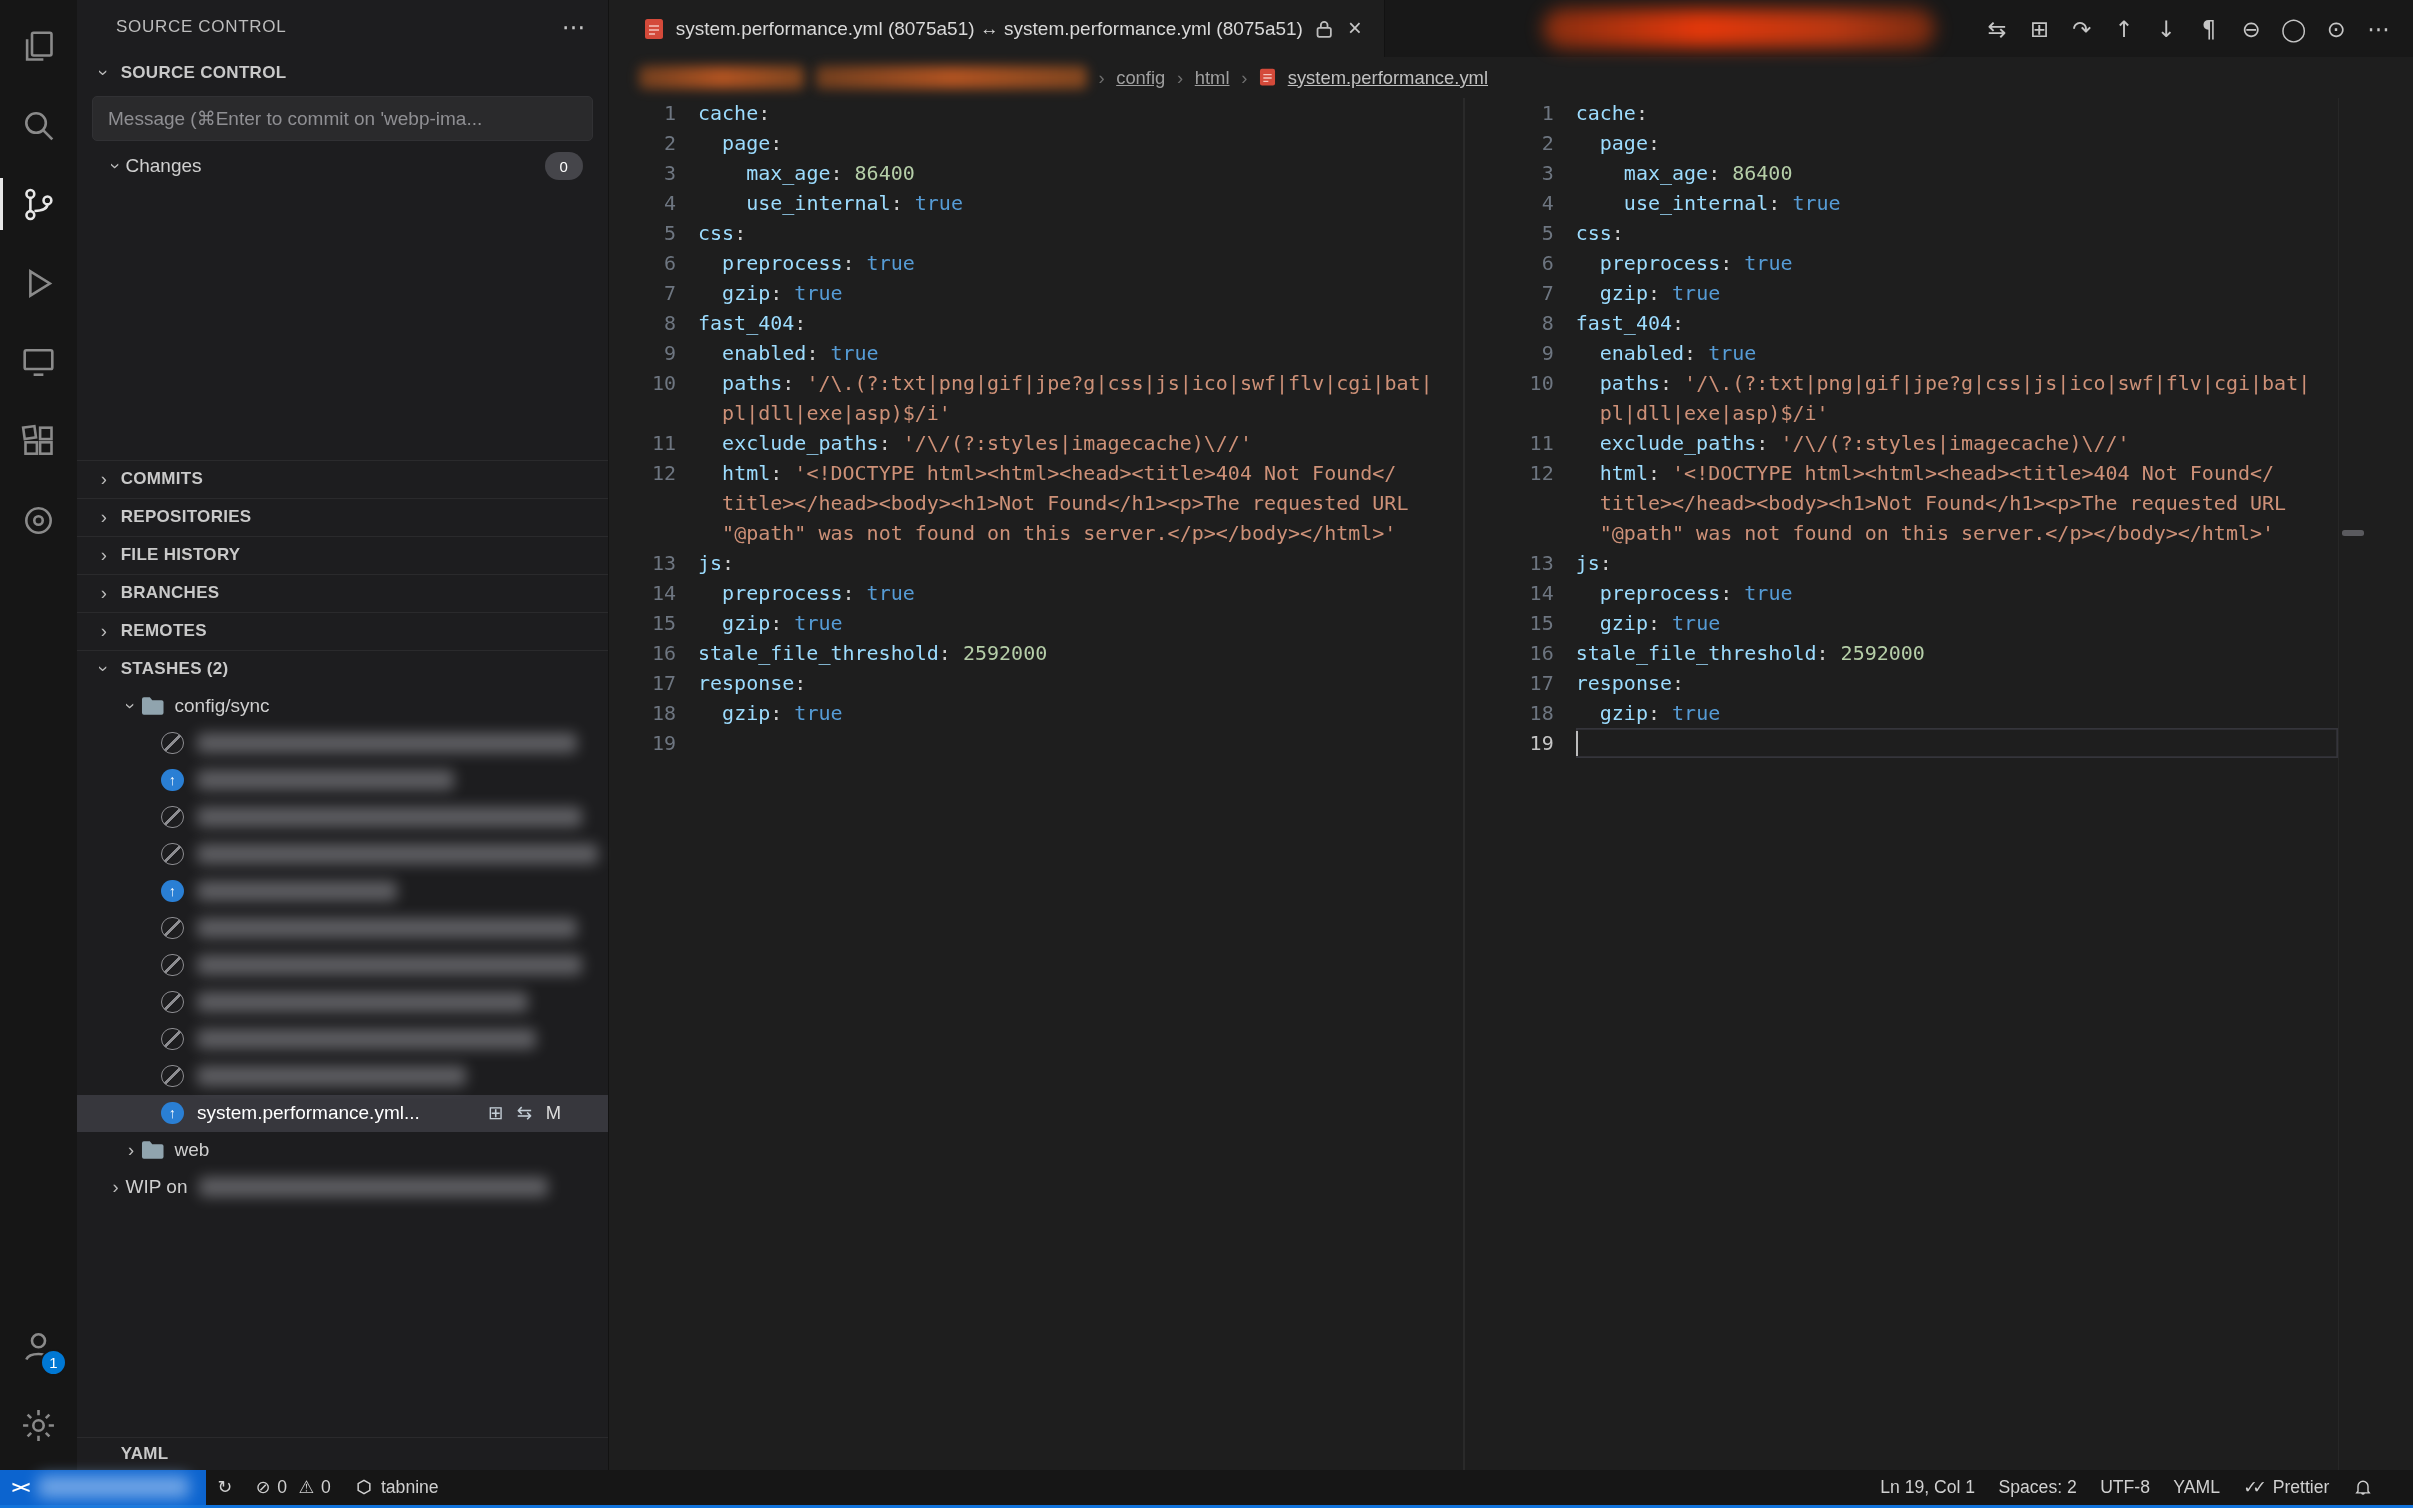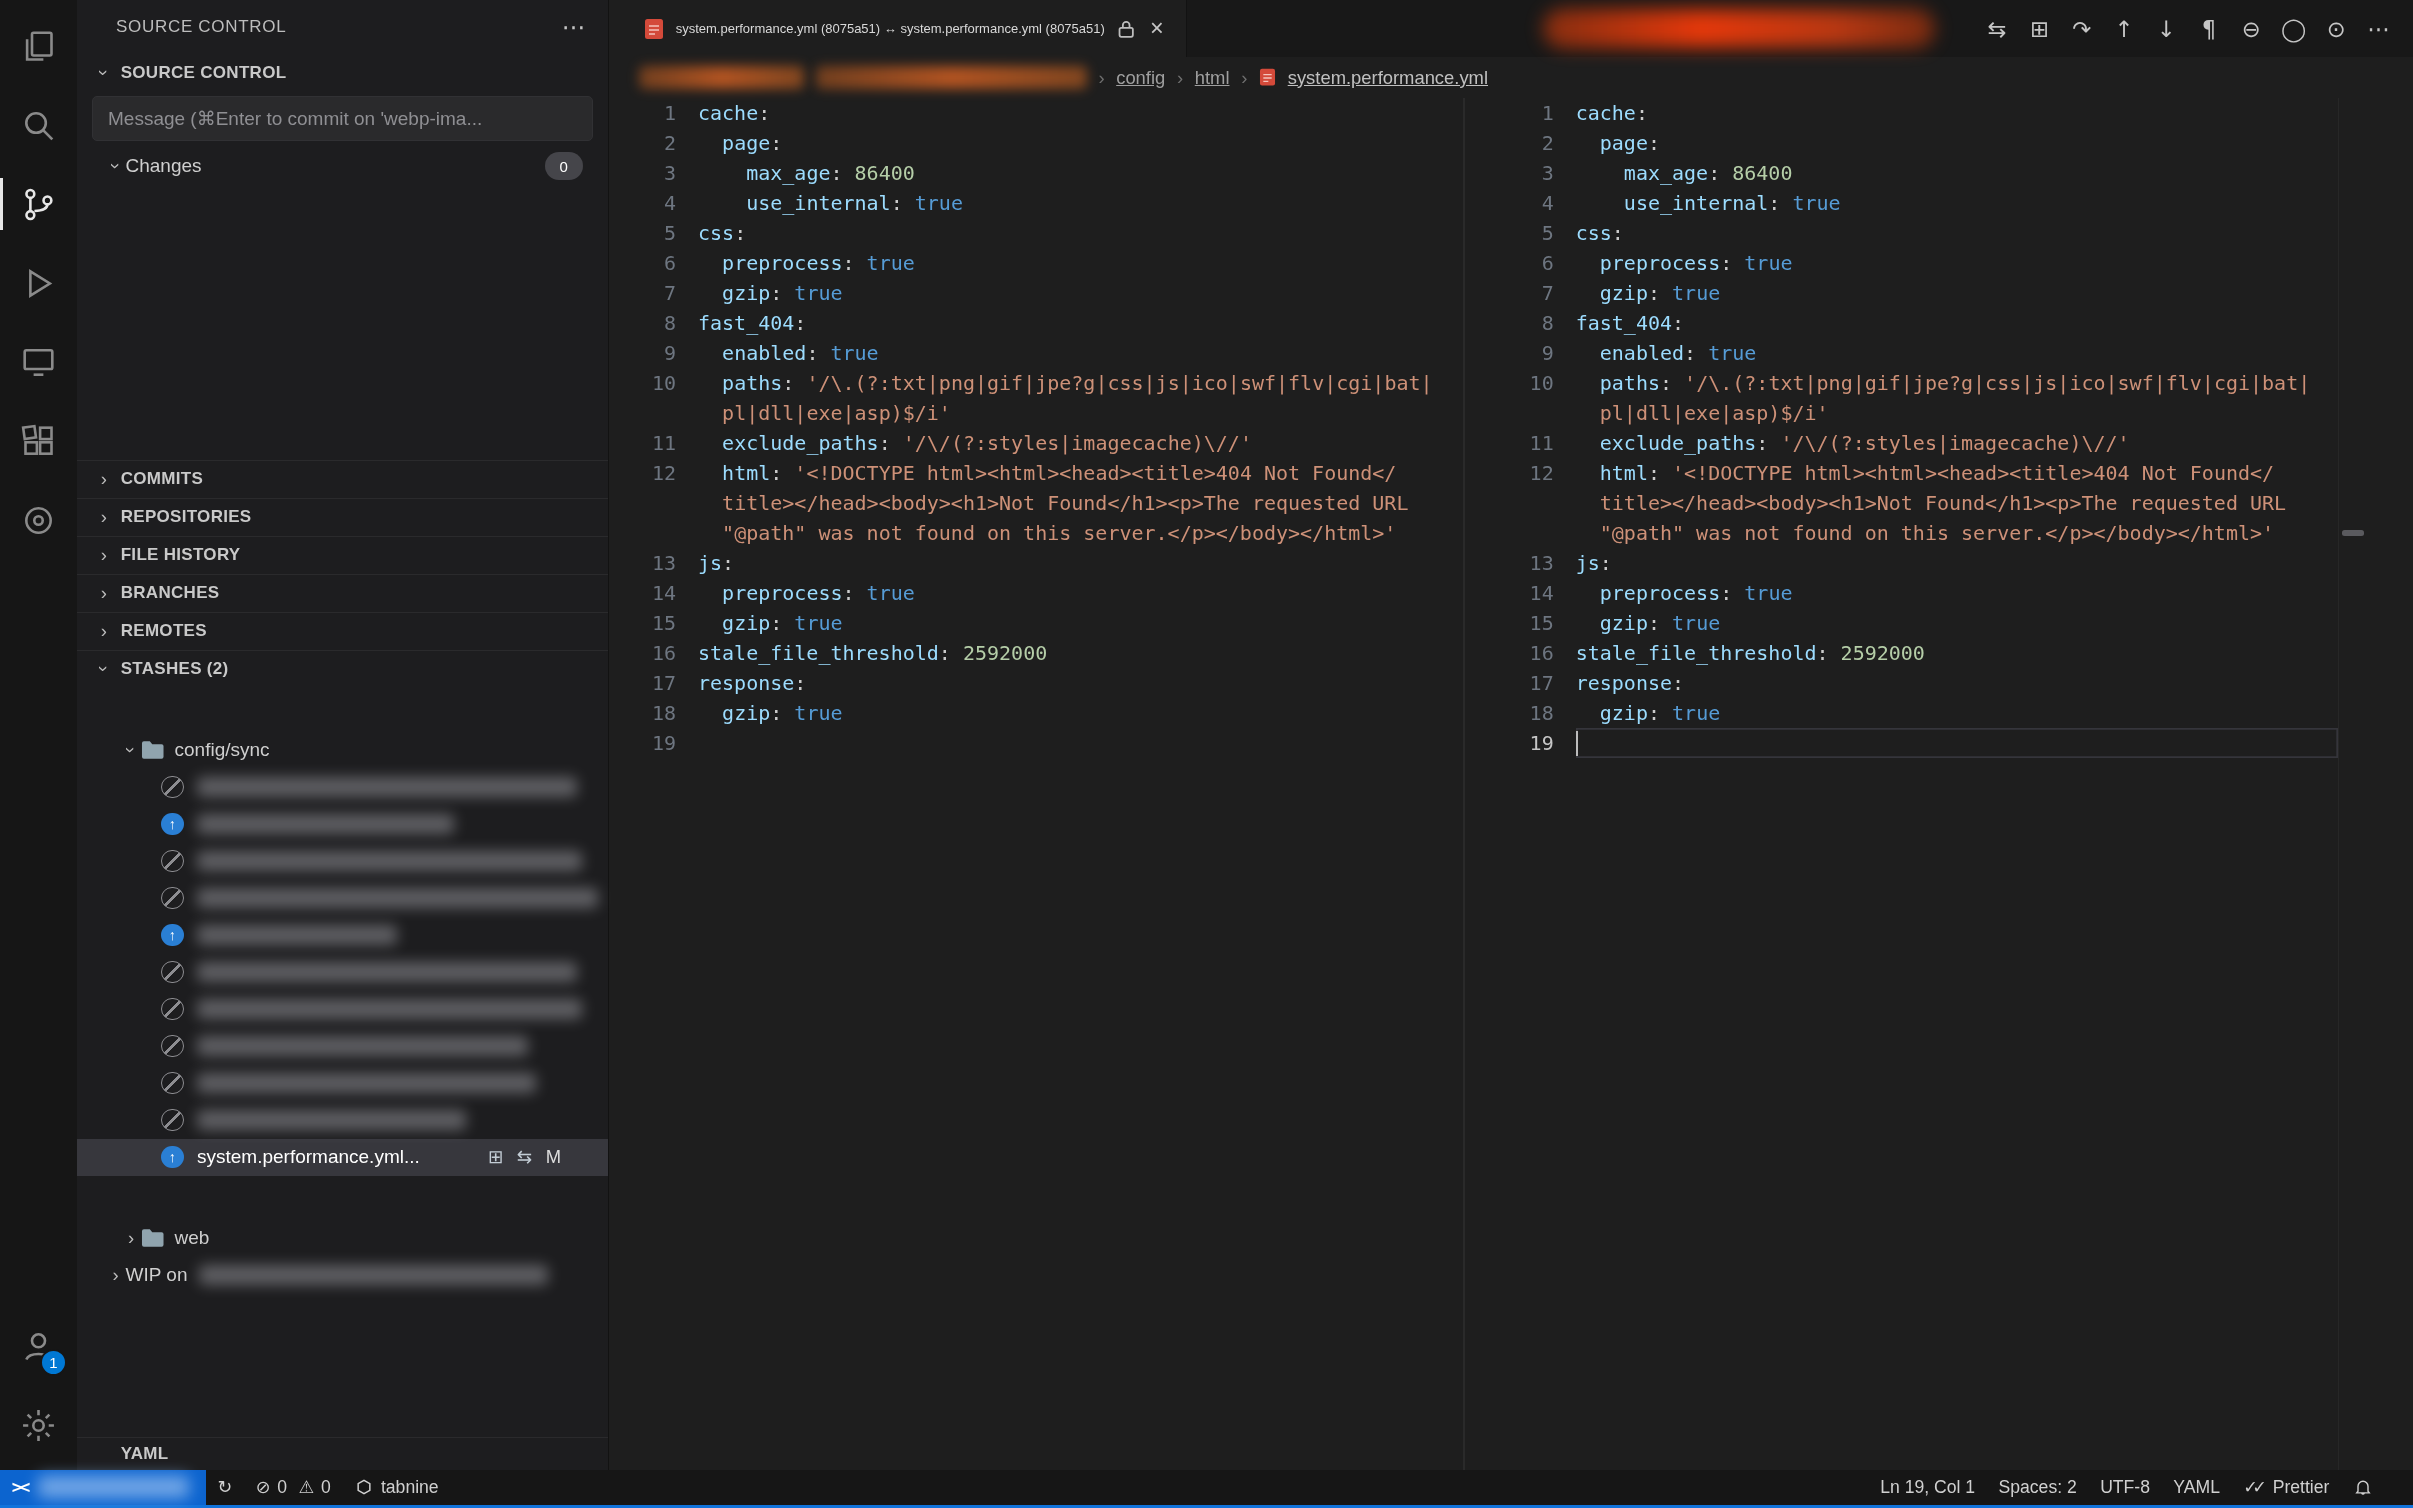--- a/index.html
+++ b/index.html
@@ -21,21 +21,21 @@
   .sb-title{height:54px;display:flex;align-items:center;padding:0 22px 0 39px;font-size:17px;letter-spacing:0.7px;color:#bdbdbd;flex:none;}
   .sb-title .more{margin-left:auto;font-size:23.5px;color:#c5c5c5;cursor:pointer;}
   .sec-header{height:37px;display:flex;align-items:center;gap:6.7px;padding-left:17px;font-size:17px;font-weight:bold;color:#c9c9c9;letter-spacing:0.3px;border-top:0.8px solid #2a2a2c;cursor:pointer;flex:none;}
   .sec-header.noline{border-top:none;}
   .chev{display:inline-block;width:20px;text-align:center;font-size:18.4px;color:#bdbdbd;font-weight:normal;flex:none;}
   .chev.exp{transform:rotate(90deg);}
   .commit-input-wrap{padding:5px 15px 6.7px;flex:none;}
   .commit-input{width:100%;height:45px;box-sizing:border-box;background:#2a2a2c;border:0.8px solid #313134;border-radius:5px;padding:0 15px;font-size:19px;color:#dddddd;font-family:"Liberation Sans",sans-serif;outline:none;}
   .commit-input::placeholder{color:#8f8f93;}
   .trow{height:37px;display:flex;align-items:center;color:#cfcfcf;flex:none;cursor:pointer;}
-  .p1{padding-left:28.5px;} .p2{padding-left:44px;margin-top:44px;} .p3{padding-left:84px;}
+  .p1{padding-left:28.5px;} .p2{padding-left:44px;} .p3{padding-left:84px;}
   .count-badge{margin-left:auto;margin-right:25px;min-width:28.5px;height:28.5px;border-radius:14.2px;background:#45454a;color:#fff;font-size:15px;display:flex;align-items:center;justify-content:center;padding:0 5px;}
   .sb-spacer{height:275px;flex:none;}
   .folder-ico{width:23.5px;height:20px;margin-right:10px;flex:none;}
   .st-icon{width:22.6px;height:22.6px;border-radius:50%;margin-right:13.4px;flex:none;display:flex;align-items:center;justify-content:center;box-sizing:border-box;}
   .st-icon.skipped{border:1.7px solid #8d8d91;background:linear-gradient(135deg,transparent 44%,#8d8d91 44%,#8d8d91 56%,transparent 56%);}
   .st-icon.modified{background:#2a7fd4;color:#fff;font-size:14.2px;font-weight:bold;}
   .selectedrow{background:#37373d;color:#ffffff;}
   .row-actions{margin-left:auto;display:flex;align-items:center;gap:13.4px;margin-right:47px;color:#c3cdd6;font-size:18.4px;}
   .status-m{color:#dcdcdc;font-size:18.4px;font-family:"Liberation Sans",sans-serif;}
   .sb-bottom{margin-top:auto;flex:none;}
@@ -45,21 +45,21 @@
   .redact{filter:blur(6.7px);border-radius:5px;flex:none;}
   .redact.gray{height:20px;background:#95959b;opacity:.55;}
   .redact.orange-lg{width:392px;height:39px;border-radius:20px;background:linear-gradient(90deg,#8a2f10,#f03a0a 40%,#c13a12 75%,#7c2c10);opacity:.95;filter:blur(9.2px);}
   .redact.orange-sm{height:23.5px;background:linear-gradient(90deg,#79421f,#c25a22,#8a4a20);opacity:.9;filter:blur(5.9px);}
   .redact.blue{width:151px;height:22px;background:#8ab6ec;opacity:.8;filter:blur(7.5px);}
 
   
   .editor{flex:1;display:flex;flex-direction:column;background:#1e1e1e;min-width:0;}
   .tabbar{height:57px;background:#181818;display:flex;align-items:center;flex:none;}
   .tab{height:57px;background:#1e1e1e;display:flex;align-items:center;gap:11.7px;padding:0 22px 0 35px;border-right:0.8px solid #121212;cursor:pointer;}
-  .tab-title{font-size:13px;color:#d9d9d9;white-space:nowrap;}
+  .tab-title{font-size:19px;color:#d9d9d9;white-space:nowrap;}
   .tab svg{flex:none;}
   .tab-close{font-size:23.5px;color:#c5c5c5;margin-left:3.4px;cursor:pointer;line-height:1;}
   .tb-spacer{flex:1;}
   .toolbar{display:flex;align-items:center;gap:3.4px;padding:0 15px 0 20px;}
   .tool{width:39px;height:39px;display:flex;align-items:center;justify-content:center;color:#c5c5c5;font-size:22.6px;border-radius:6.7px;cursor:pointer;background:none;border:none;font-family:"DejaVu Sans","Liberation Sans",sans-serif;}
   .breadcrumbs{height:41px;display:flex;align-items:center;gap:11.7px;padding-left:30px;font-size:18.4px;color:#9f9f9f;flex:none;}
   .bc-sep{color:#6f6f6f;}
   .bc-file{color:#c0c0c0;}
   .bc-item{cursor:pointer;text-decoration:underline;}
 

